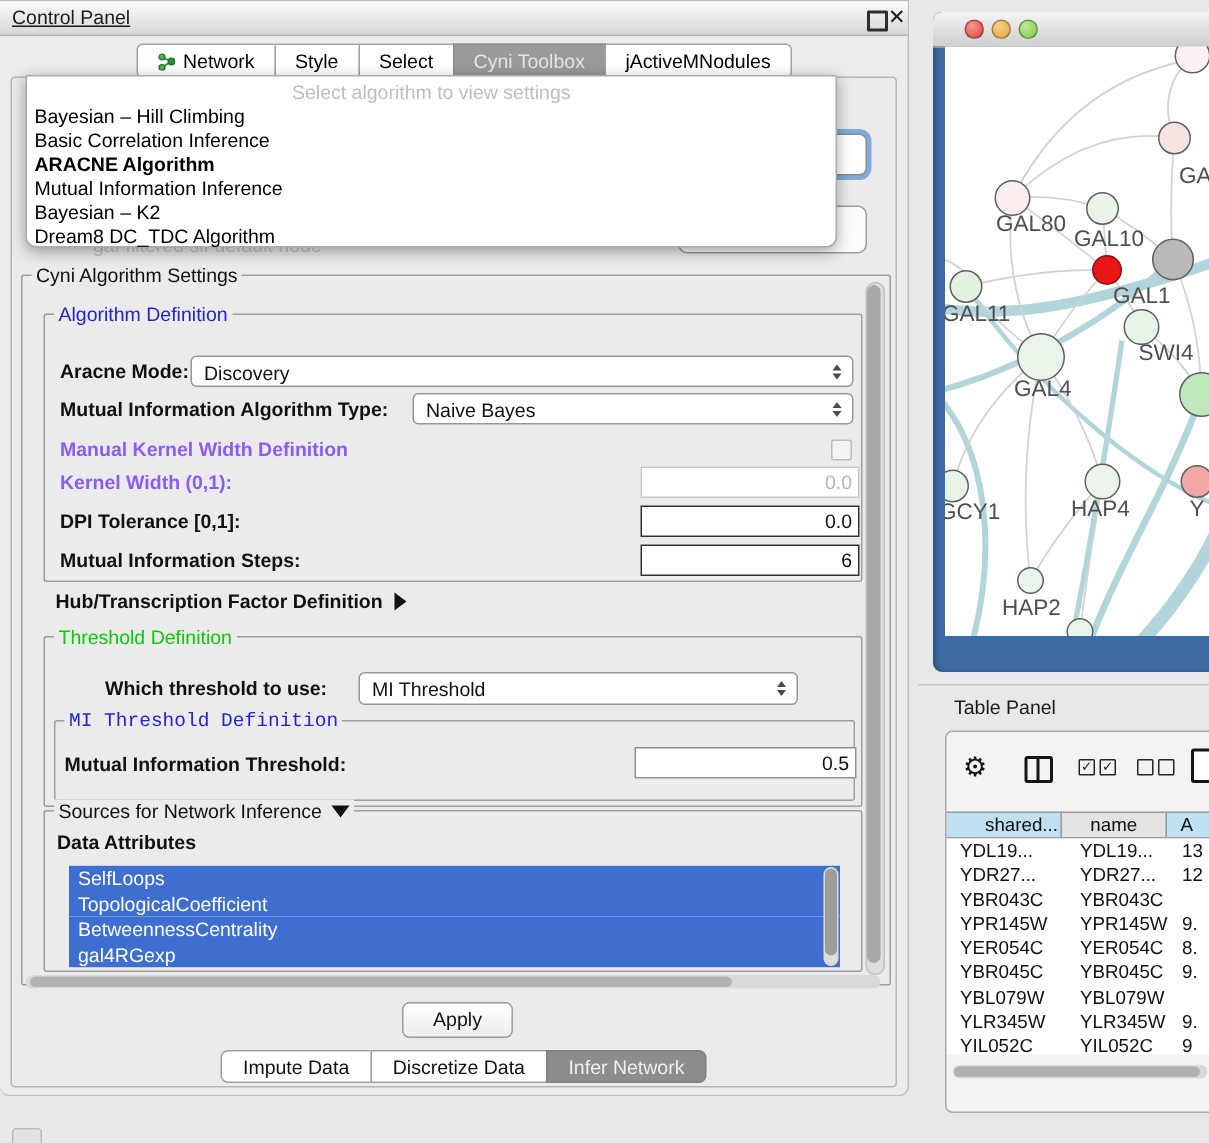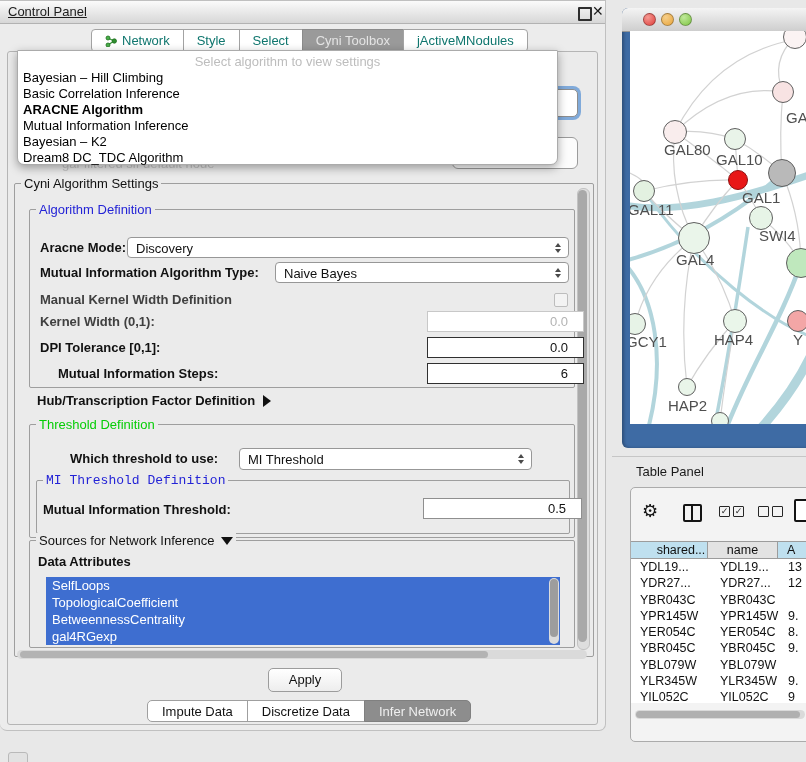--- a/index.html
+++ b/index.html
@@ -12,21 +12,21 @@
              border:1px solid #c0c0c0;border-left:none;border-radius:0 0 7px 7px;}
   .cp-titlebar{left:0;top:0;width:100%;height:22px;background:linear-gradient(#fbfbfb,#d7d7d7);
                border-bottom:1px solid #b2b2b2;}
   .cp-title{left:8px;top:0;line-height:22px;color:#1c1c1c;text-decoration:underline;}
   .float-box{left:578px;top:6px;width:10px;height:10px;border:2px solid #2e2e2e;border-radius:1px;background:transparent;}
   .close-x{left:592px;top:2px;font-weight:bold;font-size:14px;color:#1a1a1a;}
 
   
   .tabs{left:92px;top:28px;display:flex;}
   .tab{height:21px;line-height:21px;padding:0 13px;background:#fff;border:1px solid #a3a3a3;
-       margin-left:-1px;color:#0f766e;display:flex;align-items:center;gap:5px;}
+       margin-left:-1px;color:#000000;display:flex;align-items:center;gap:5px;}
   .tab:first-child{border-radius:4px 0 0 4px;}
   .tab:last-child{border-radius:0 4px 4px 0;}
   .tab.selected{background:#9a9a9a;color:#e4e4e4;border-color:#8b8b8b;}
 
   
   .cp-body{left:7px;top:50px;width:589px;height:672px;background:#ebebeb;
            border:1px solid #b5b5b5;border-radius:3px;}
 
   
   .sliver-combo{left:444px;top:37px;width:124px;height:26px;background:#fff;border:1px solid #8d8d8d;
@@ -47,30 +47,30 @@
   .gtitle{position:absolute;top:-8px;left:6px;background:#ebebeb;padding:0 3px;line-height:15px;white-space:nowrap;}
   .blue{color:#2323d6;}
   .green{color:#06cd06;}
 
   .cyni{left:6px;top:131px;width:578px;height:472px;}
   .vscroll{right:3px;top:4px;width:11px;height:460px;background:#dedede;border:1px solid #c2c2c2;border-radius:6px;}
   .vscroll .thumb{position:absolute;left:0;top:1px;width:9px;height:452px;background:#a9a9a9;border-radius:5px;}
 
   .algdef{left:14px;top:25px;width:544px;height:177px;}
   .lbl{position:absolute;font-weight:bold;line-height:21px;white-space:nowrap;}
-  .lbl.dis{color:#404040;}
+  .lbl.dis{color:#8b5cf6;}
 
   .combo{position:absolute;height:21px;background:#fff;border:1px solid #979797;border-radius:4px;
          line-height:21px;padding-left:8px;box-sizing:border-box;}
   .combo .arrows{position:absolute;right:7px;top:50%;transform:translateY(-50%);display:flex;flex-direction:column;gap:2px;}
   .tri-up{width:0;height:0;border-left:3.5px solid transparent;border-right:3.5px solid transparent;border-bottom:4px solid #4a4a4a;}
   .tri-dn{width:0;height:0;border-left:3.5px solid transparent;border-right:3.5px solid transparent;border-top:4px solid #4a4a4a;}
 
   .tfield{position:absolute;width:140px;height:19px;background:#fff;border:1px solid #b9b9b9;
-          text-align:right;padding-right:15px;line-height:19px;}
+          text-align:right;padding-right:4px;line-height:19px;}
   .tfield.strong{border-color:#303030;}
   .tfield.dis{color:#b3b3b3;border-color:#c8c8c8;}
   .checkbox{position:absolute;width:12px;height:12px;background:#f3f3f3;border:1px solid #bdbdbd;border-radius:2px;}
 
   .hub-row{position:absolute;left:22px;top:206px;display:flex;align-items:center;gap:8px;}
   .tri-right{width:0;height:0;border-top:6px solid transparent;border-bottom:6px solid transparent;border-left:8px solid #111;}
   .tri-down-b{width:0;height:0;border-left:6px solid transparent;border-right:6px solid transparent;border-top:8px solid #111;}
 
   .threshold{left:14px;top:240px;width:544px;height:112px;}
   .midef{left:6px;top:55px;width:532px;height:52px;background:#ebebeb;}
@@ -205,21 +205,21 @@
 
           <span class="lbl dis" style="left:10px;top:79px;">Manual Kernel Width Definition</span>
           <span class="checkbox" style="left:524px;top:83px;"></span>
 
           <span class="lbl dis" style="left:10px;top:101px;">Kernel Width (0,1):</span>
           <span class="tfield dis" style="left:397px;top:101px;">0.0</span>
 
           <span class="lbl" style="left:10px;top:127px;">DPI Tolerance [0,1]:</span>
           <span class="tfield strong" style="left:397px;top:127px;">0.0</span>
 
-          <span class="lbl" style="left:28px;top:153px;">Mutual Information Steps:</span>
+          <span class="lbl" style="left:10px;top:153px;">Mutual Information Steps:</span>
           <span class="tfield strong" style="left:397px;top:153px;">6</span>
         </div>
 
         <div class="hub-row">
           <span class="lbl" style="position:static;">Hub/Transcription Factor Definition</span>
           <span class="tri-right"></span>
         </div>
 
         <div class="abs group threshold">
           <span class="gtitle green">Threshold Definition</span>

